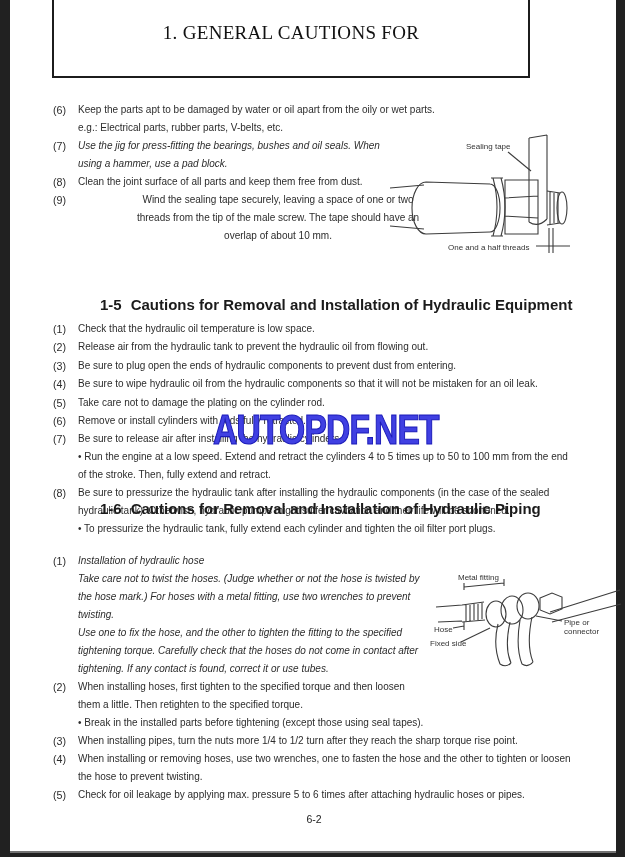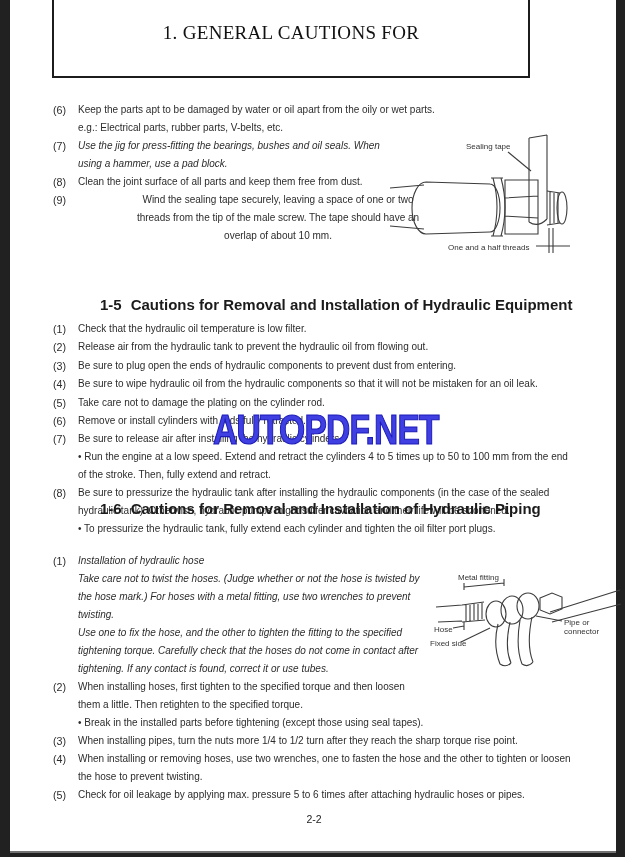--- a/index.html
+++ b/index.html
@@ -94,21 +94,21 @@
     <path class="ln" d="M161,103 V128 M165,103 V128 M148,121 H182"></path>
     <text x="60" y="125">One and a half threads</text>
   </svg>
 
   <div class="sec-head" style="top:296px;">
     <span class="h-num">1-5</span><span>Cautions for Removal and Installation of Hydraulic Equipment</span>
   </div>
   <div class="list" style="top:320px;">
     <div class="item">
       <span class="num">(1)</span>
-      <div class="txt">Check that the hydraulic oil temperature is low filter.</div>
+      <div class="txt">Check that the hydraulic oil temperature is low space.</div>
     </div>
     <div class="item">
       <span class="num">(2)</span>
       <div class="txt">Release air from the hydraulic tank to prevent the hydraulic oil from flowing out.</div>
     </div>
     <div class="item">
       <span class="num">(3)</span>
       <div class="txt">Be sure to plug open the ends of hydraulic components to prevent dust from entering.</div>
     </div>
     <div class="item">
@@ -192,15 +192,15 @@
     <path class="ln" d="M25,68 L36,66 M36,62 v8"></path>
     <text x="136" y="65">Pipe or</text>
     <text x="136" y="74">connector</text>
     <path class="ln" d="M134,61 L108,56"></path>
     <text x="2" y="86">Fixed side</text>
     <path class="ln" d="M33,82 L62,68"></path>
   </svg>
 
   <div class="watermark">AUTOPDF.NET</div>
 
-  <div class="pagenum">2-2</div>
+  <div class="pagenum">6-2</div>
 
 </div>
 
 </body></html>

